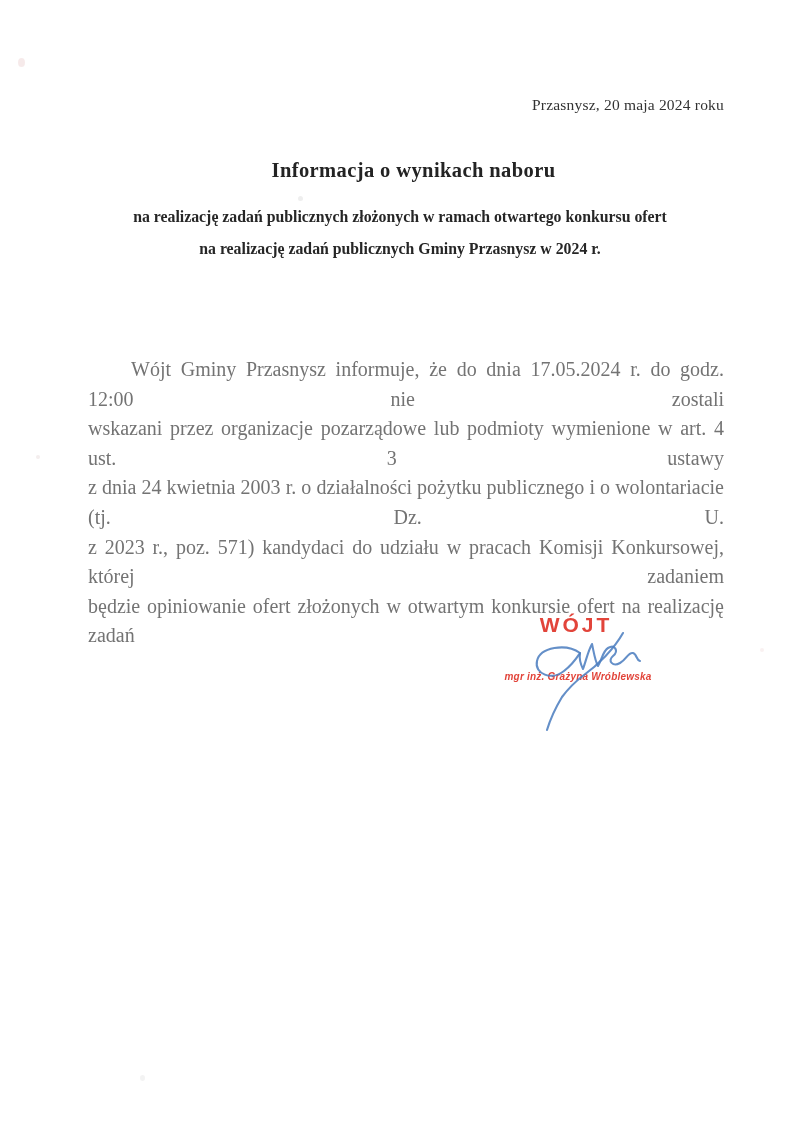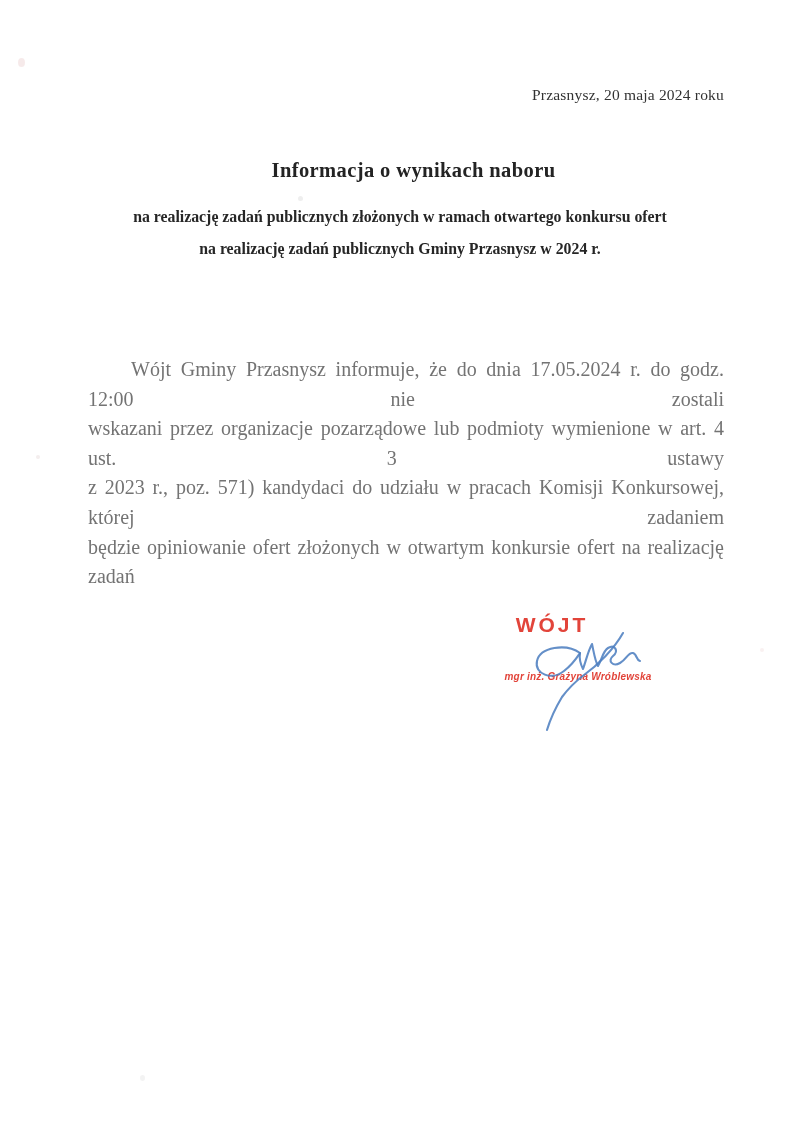--- a/index.html
+++ b/index.html
@@ -14,21 +14,21 @@
     width: 800px;
     height: 1141px;
     margin: 0 auto;
     background: #ffffff;
     font-family: "Liberation Serif", "DejaVu Serif", serif;
     color: var(--text);
     overflow: hidden;
   }
   .date-line {
     position: absolute;
-    top: 86px;
+    top: 96px;
     right: 76px;
     font-size: 15.5px;
     letter-spacing: 0.2px;
     color: #323232;
   }
   .doc-title {
     position: absolute;
     top: 159px;
     left: 0;
     width: 100%;
@@ -62,21 +62,21 @@
   .body-line {
     text-align: justify;
     text-align-last: justify;
     white-space: normal;
   }
   .body-line.first { text-indent: 43px; }
   .body-line.last { text-align-last: left; }
   .stamp-title {
     position: absolute;
     top: 613px;
-    left: 452px;
+    left: 476px;
     width: 200px;
     text-align: center;
     font-family: "Liberation Sans", "DejaVu Sans", sans-serif;
     font-size: 21px;
     font-weight: 800;
     letter-spacing: 3px;
     color: var(--stamp-red);
   }
   .stamp-name {
     position: absolute;
@@ -128,20 +128,21 @@
   <div class="doc-title">Informacja o wynikach naboru</div>
 
   <div class="doc-subtitles">
     <div>na realizację zadań publicznych złożonych w ramach otwartego konkursu ofert</div>
     <div>na realizację zadań publicznych Gminy Przasnysz w 2024 r.</div>
   </div>
 
   <div class="doc-body">
     <div class="body-line first">Wójt Gminy Przasnysz informuje, że do dnia 17.05.2024 r. do godz. 12:00 nie zostali</div>
     <div class="body-line">wskazani przez organizacje pozarządowe lub podmioty wymienione w art. 4 ust. 3 ustawy</div>
+    <div class="body-line">z dnia 24 kwietnia 2003 r. o działalności pożytku publicznego i o wolontariacie (tj. Dz. U.</div>
     <div class="body-line">z 2023 r., poz. 571) kandydaci do udziału w pracach Komisji Konkursowej, której zadaniem</div>
     <div class="body-line">będzie opiniowanie ofert złożonych w otwartym konkursie ofert na realizację zadań</div>
   </div>
 
   <div class="stamp-title">WÓJT</div>
 
   <div class="stamp-name">mgr inż. Grażyna Wróblewska</div>
 
   <svg class="signature-svg" viewBox="0 0 200 118" xmlns="http://www.w3.org/2000/svg">
 

